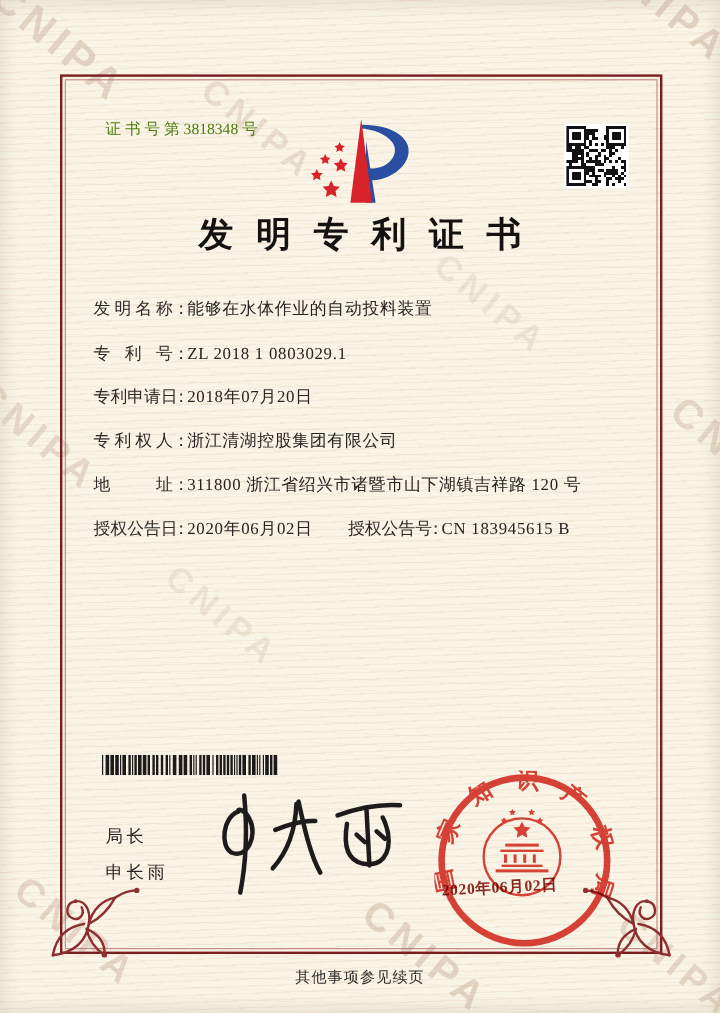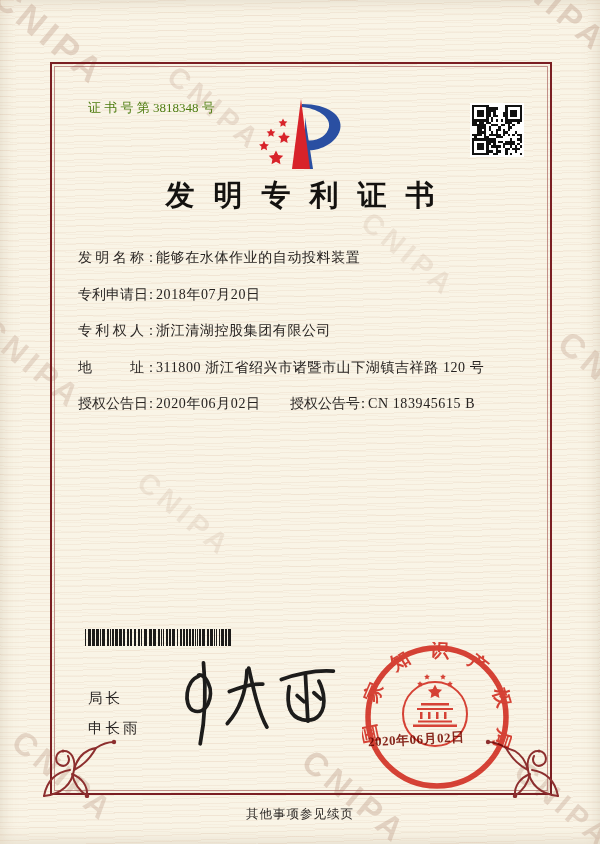--- a/index.html
+++ b/index.html
@@ -293,20 +293,23 @@
       </svg>
     </div>
 
   <div class="title">发明专利证书</div>
 
   <div class="fields">
     <div class="row">
       <span class="flabel">发明名称</span><span class="colon">：</span><span class="fvalue">能够在水体作业的自动投料装置</span>
     </div>
     <div class="row">
+      <span class="flabel">专利号</span><span class="colon">：</span><span class="fvalue">ZL 2018 1 0803029.1</span>
+    </div>
+    <div class="row">
       <span class="flabel">专利申请日</span><span class="colon">：</span><span class="fvalue">2018年07月20日</span>
     </div>
     <div class="row">
       <span class="flabel">专利权人</span><span class="colon">：</span><span class="fvalue">浙江清湖控股集团有限公司</span>
     </div>
     <div class="row">
       <span class="flabel">地址</span><span class="colon">：</span><span class="fvalue">311800 浙江省绍兴市诸暨市山下湖镇吉祥路 120 号</span>
     </div>
     <div class="grant-row">
       <span class="g1">

